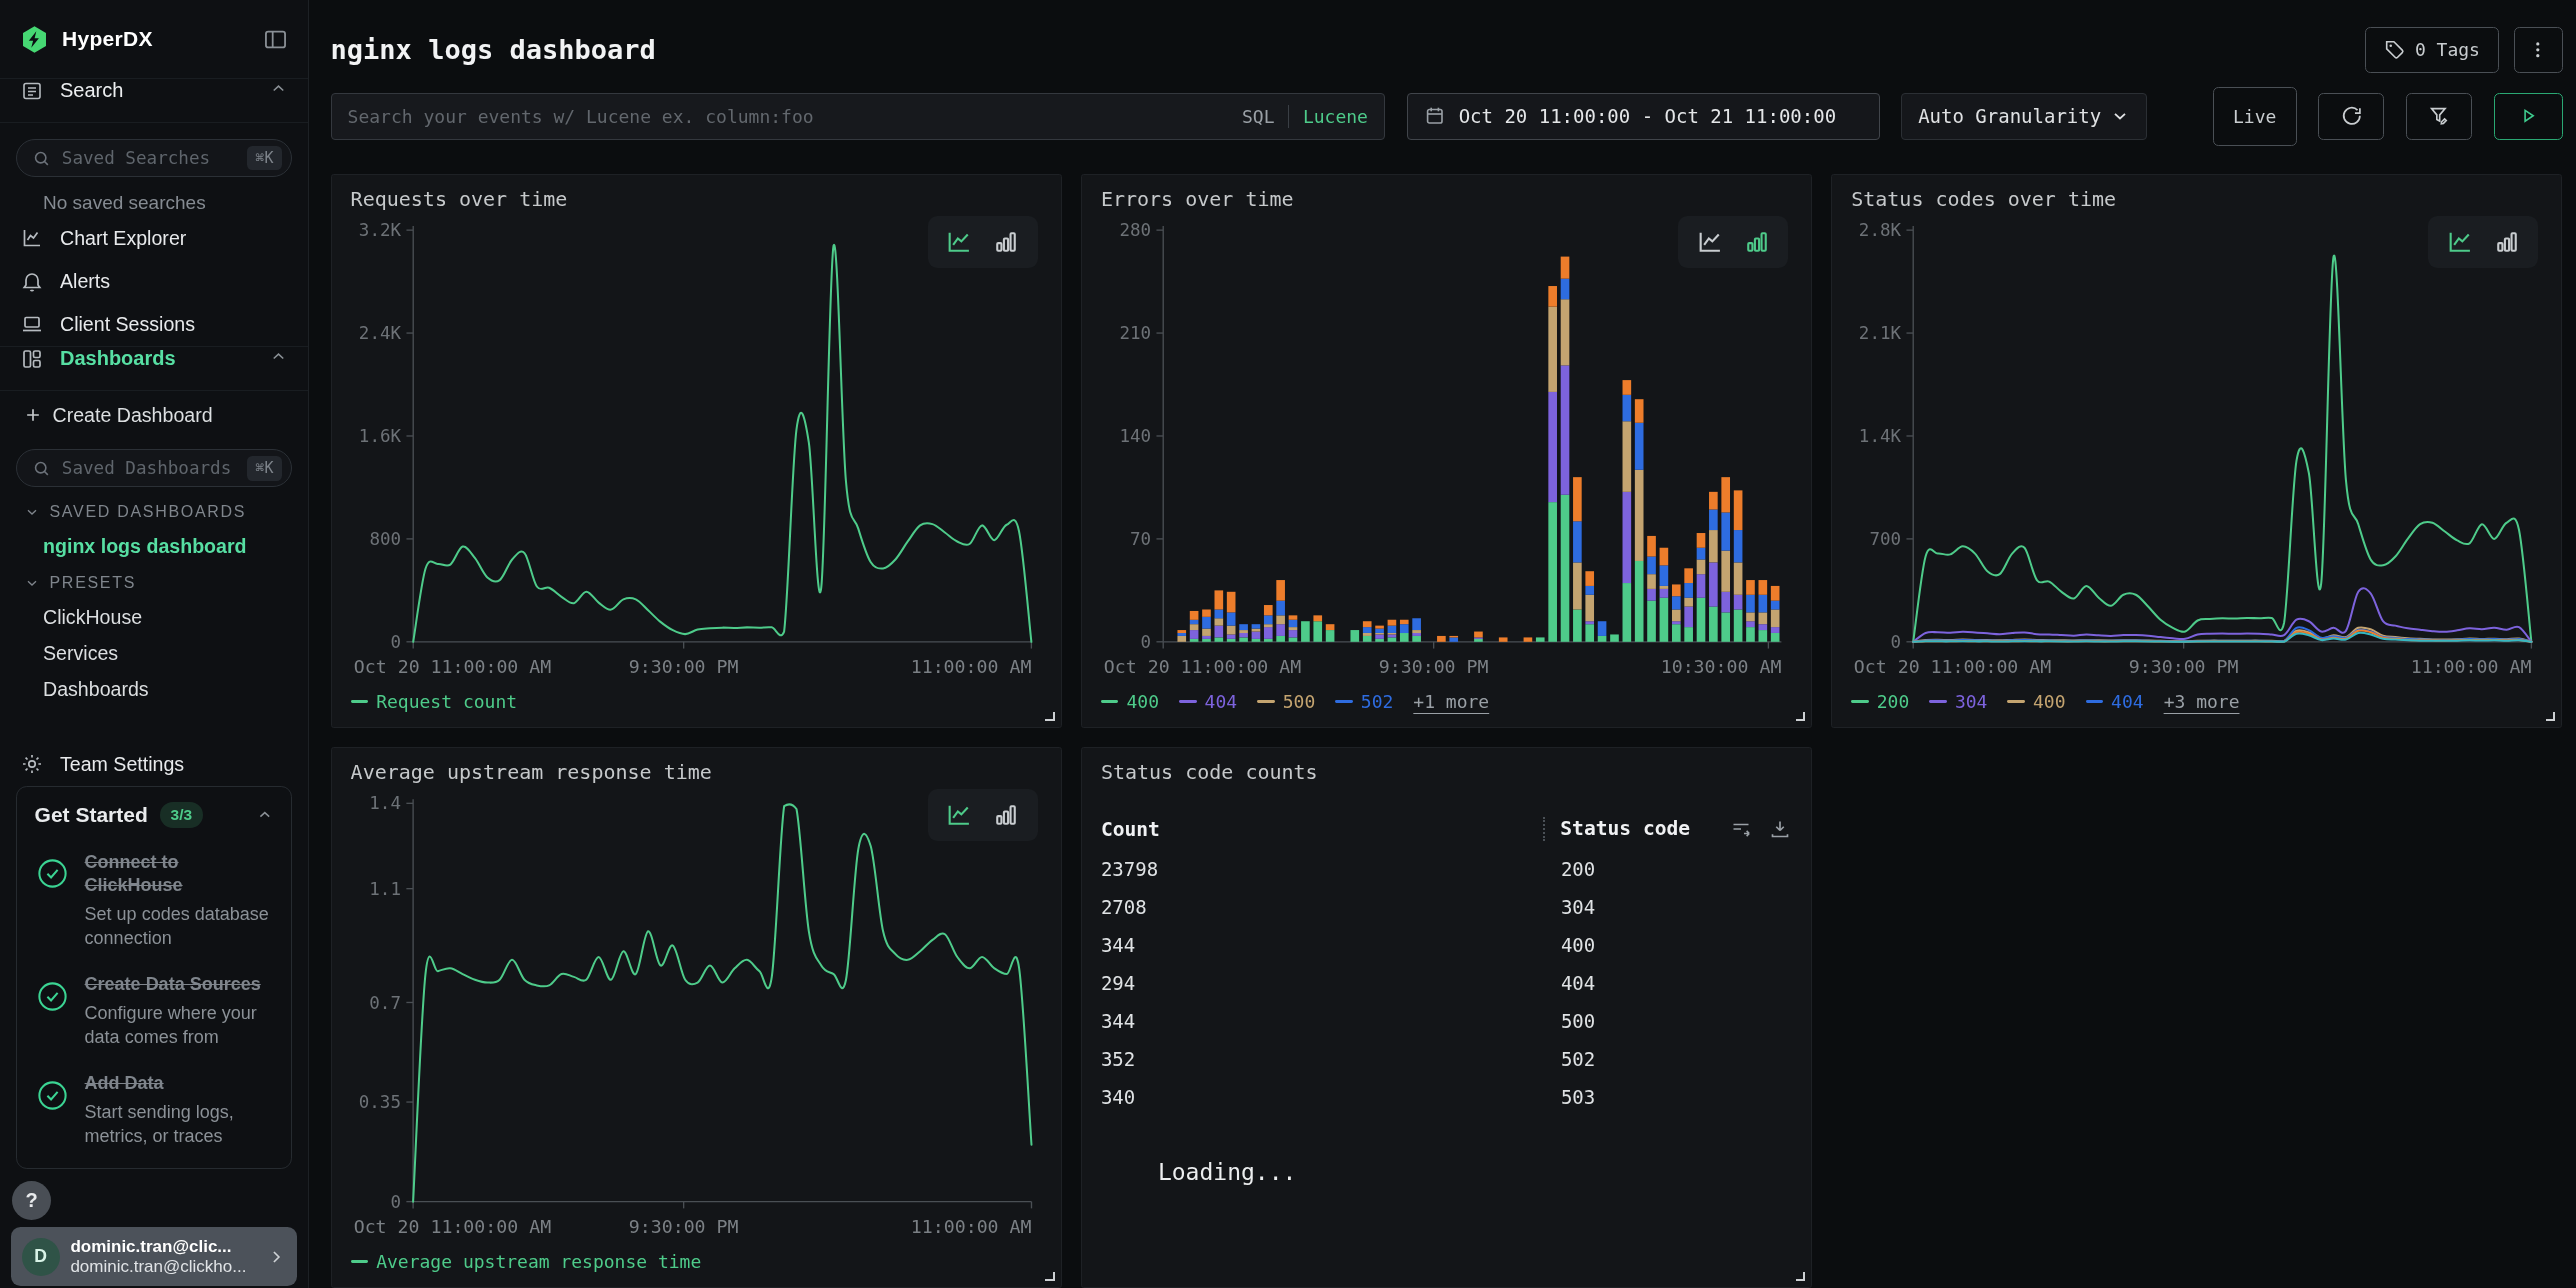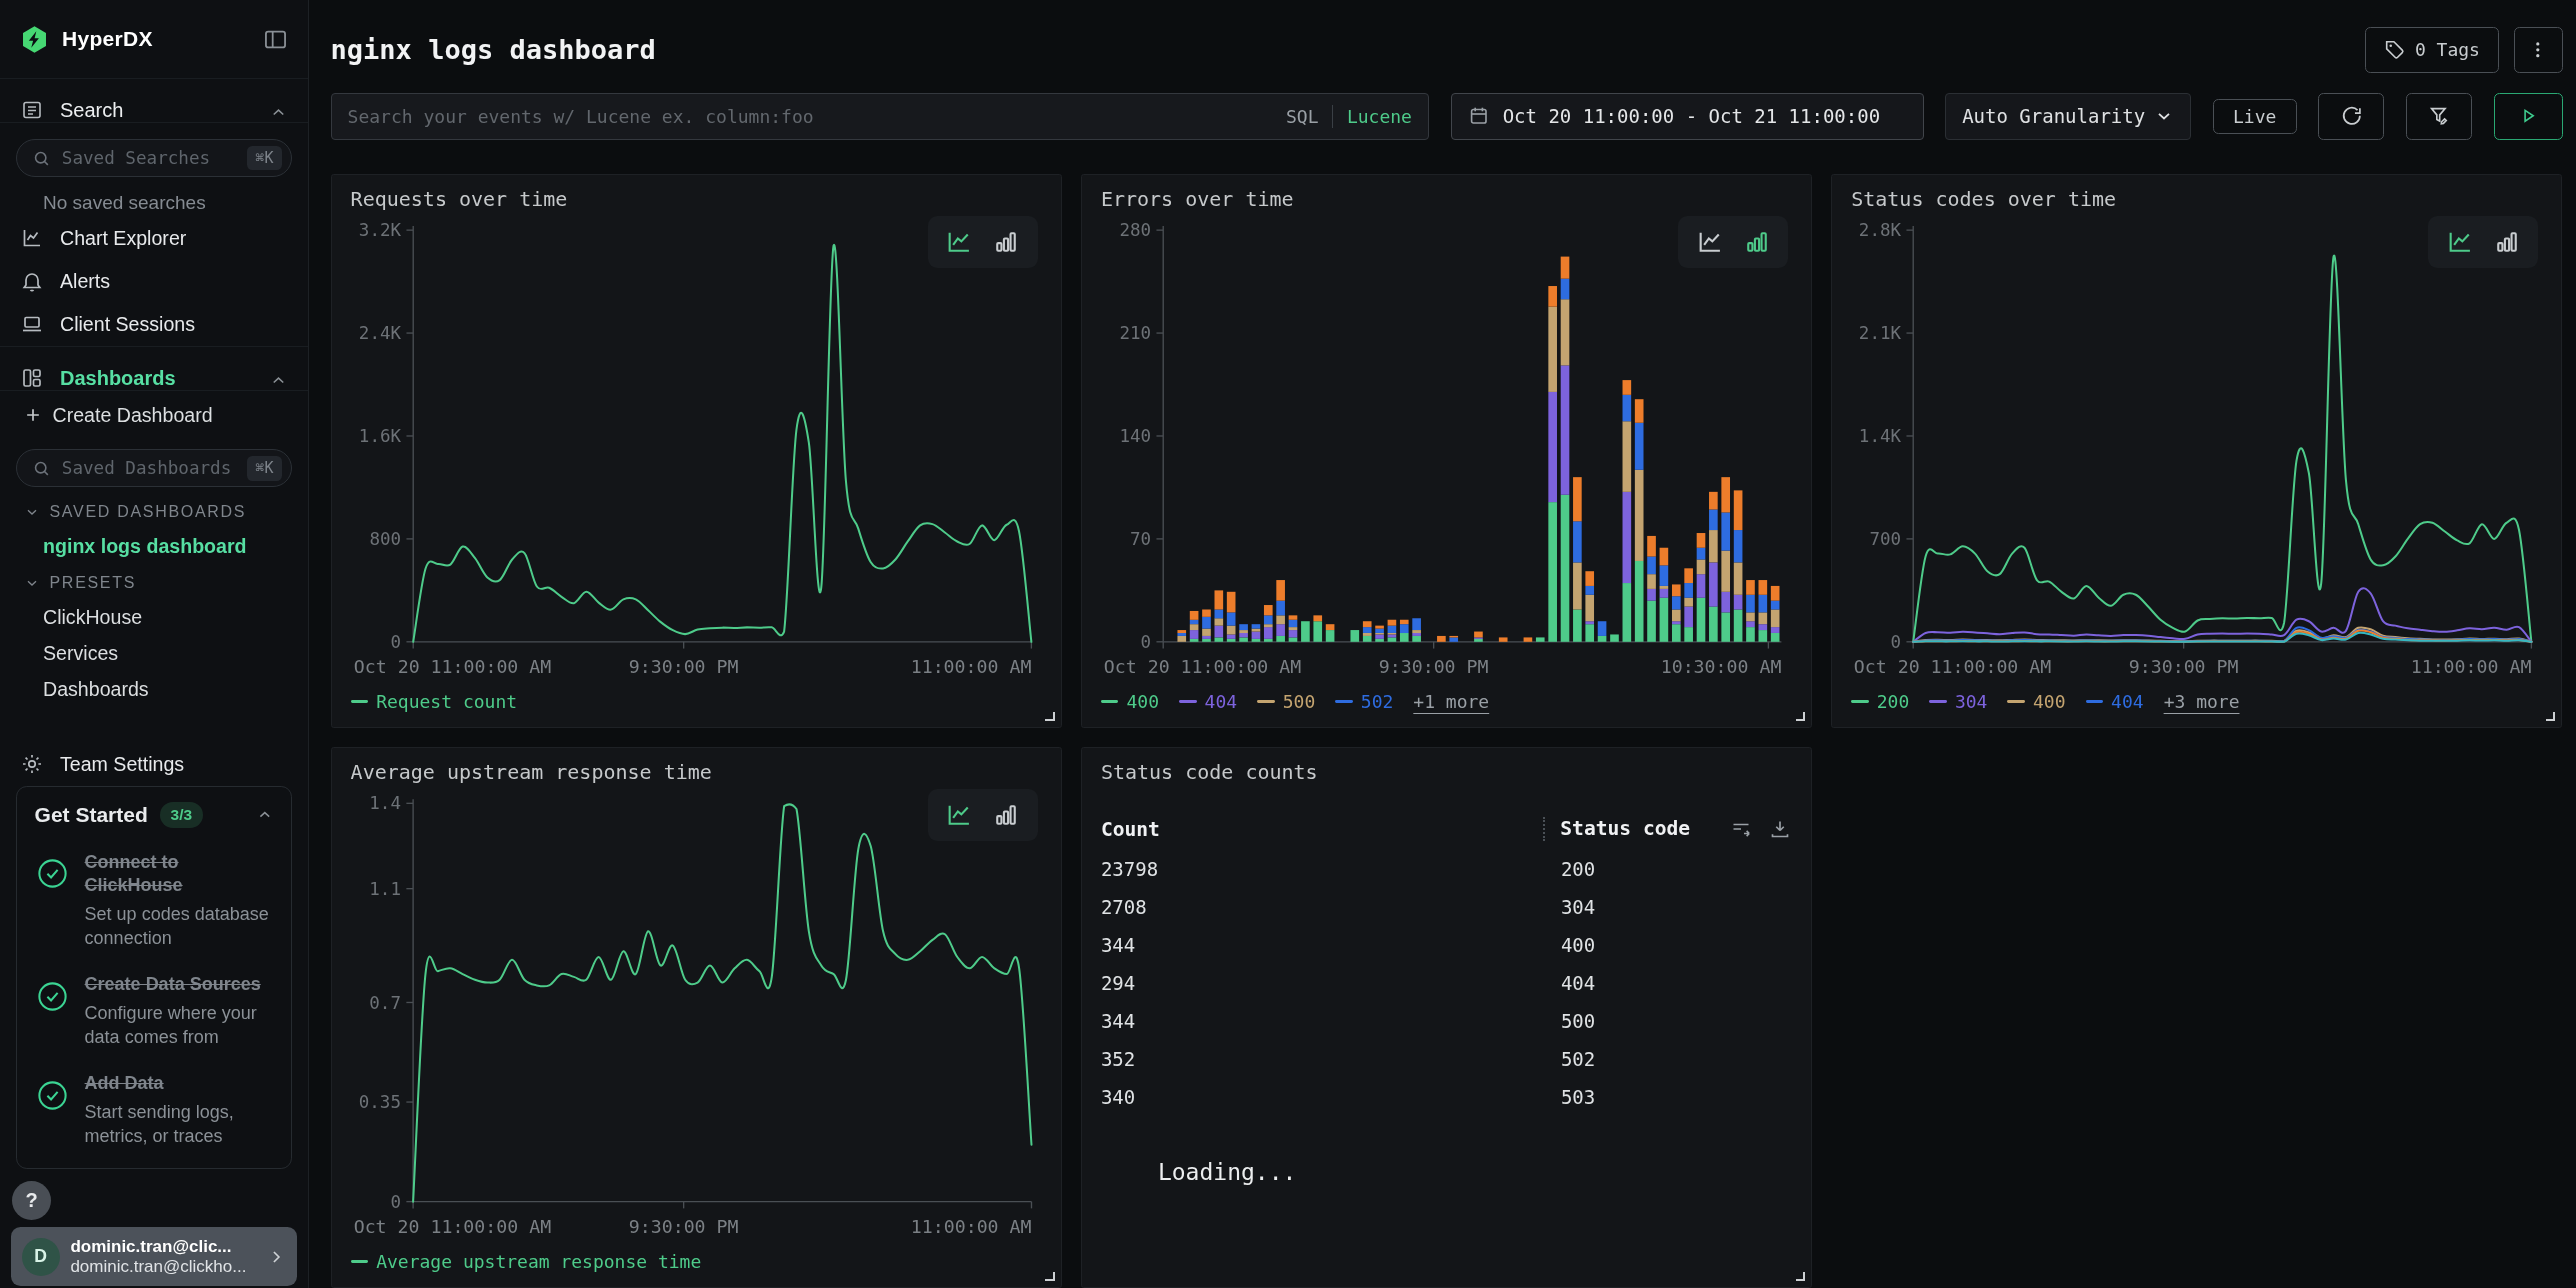--- a/index.html
+++ b/index.html
@@ -17,21 +17,21 @@
     background:#0e1013; border-right:1.4px solid #1d2125;
     display:flex; flex-direction:column;
     font-family:"Liberation Sans","DejaVu Sans",sans-serif;
   }
   .logo-row { height:78px; display:flex; align-items:center; padding:0 19px; gap:12px; flex:none; }
   .logo-row svg.logo { width:31px; height:31px; }
   .brand { font-size:21px; font-weight:bold; color:#ffffff; letter-spacing:0.3px; }
   .collapse-btn { margin-left:auto; color:#8a9096; width:27px; height:27px; }
   .collapse-btn svg { width:27px; height:27px; }
   .sec-row {
-    height:45px; display:flex; align-items:flex-end; padding:0 20px; gap:16px;
+    height:45px; display:flex; align-items:flex-start; padding:0 20px; gap:16px;
     border-top:1.4px solid #191d21; border-bottom:1.4px solid #191d21;
     color:#eceef0; font-size:20px; flex:none;
   }
   .sec-row svg.nav-ic { width:24px; height:24px; color:#b6bbc0; }
   .sec-row .chev { margin-left:auto; color:#8a9096; width:19px; height:19px; }
   .sec-row .chev svg { width:19px; height:19px; }
   .sec-row.dash-row { color:#57dfa3; font-weight:bold; }
   .pill {
     margin:16px 16px 0; height:38px; flex:none;
     border:1.4px solid #2b3036; border-radius:19px; background:#131519;
@@ -90,21 +90,21 @@
   .search-box { flex:1; display:flex; align-items:center; height:47px; background:#17191d; border:1.4px solid #34383e; border-radius:4px; padding:0 16px; gap:13.5px; min-width:0; }
   .search-input { flex:1; background:transparent; border:none; outline:none; color:#e6e8ea; font-family:inherit; font-size:18px; min-width:0; }
   .search-input::placeholder { color:#62676d; }
   .lang-sql { color:#9aa0a6; font-size:18px; flex:none; }
   .lang-sep { width:1.4px; height:23px; background:#3a3f45; flex:none; }
   .lang-lucene { color:#4ecb8a; font-size:18px; flex:none; }
   .date-btn { width:473px; height:47px; background:#15171b; border:1.4px solid #41454b; border-radius:4px; display:flex; align-items:center; gap:13.5px; padding:0 16px; font-size:19px; color:#e4e6e8; flex:none; }
   .date-btn svg { width:21.6px; height:21.6px; color:#9aa0a6; }
   .gran-btn { width:246px; height:47px; background:#15171b; border:1.4px solid #2b2f34; border-radius:4px; display:flex; align-items:center; padding:0 16px; font-size:19px; color:#dfe1e3; flex:none; }
   .gran-btn svg { margin-left:auto; width:20px; height:20px; }
-  .live-btn { width:84px; flex:none; height:35px; }
+  .live-btn { width:84px; flex:none; height:59px;margin-left:44px; }
   .sq-btn { width:66px; flex:none; height:47px; }
   .play-btn { width:69px; flex:none; height:47px; border-color:#2aa873; color:#3ecb8e; }
 
   
   .grid { display:grid; grid-template-columns:repeat(3,1fr); grid-template-rows:554px 541px; gap:19px; margin-top:34px; }
   .panel { position:relative; background:#131518; border:0.7px solid #1e2125; border-radius:2.7px; padding:12px 19px 8px; display:flex; flex-direction:column; min-width:0; }
   .panel-title { font-size:20px; color:#c6c9cb; height:31px; flex:none; white-space:nowrap; }
   .chart-svg { flex:1 1 auto; min-height:0; width:100%; display:block; }
   .legend { flex:none; height:34px; display:flex; align-items:center; gap:20px; font-size:18px; overflow:hidden; }
   .legend-item { display:flex; align-items:center; white-space:nowrap; }

